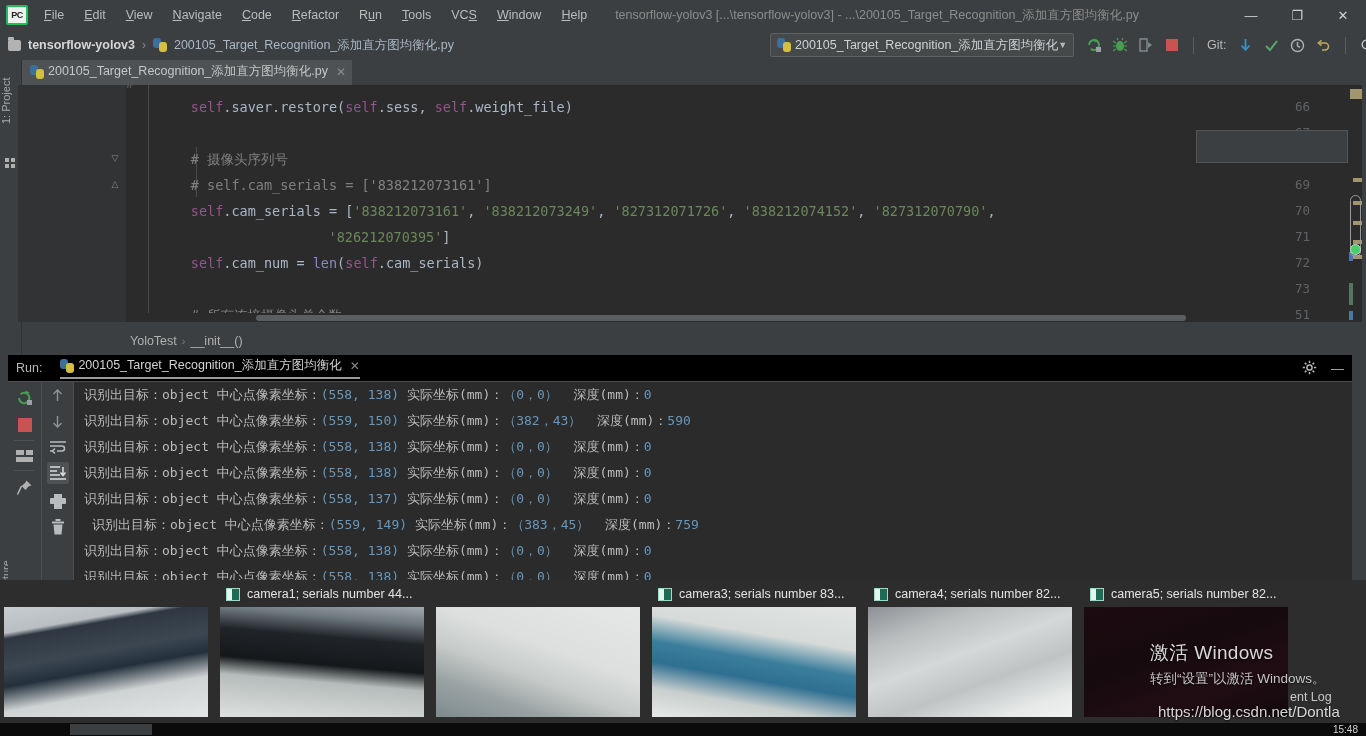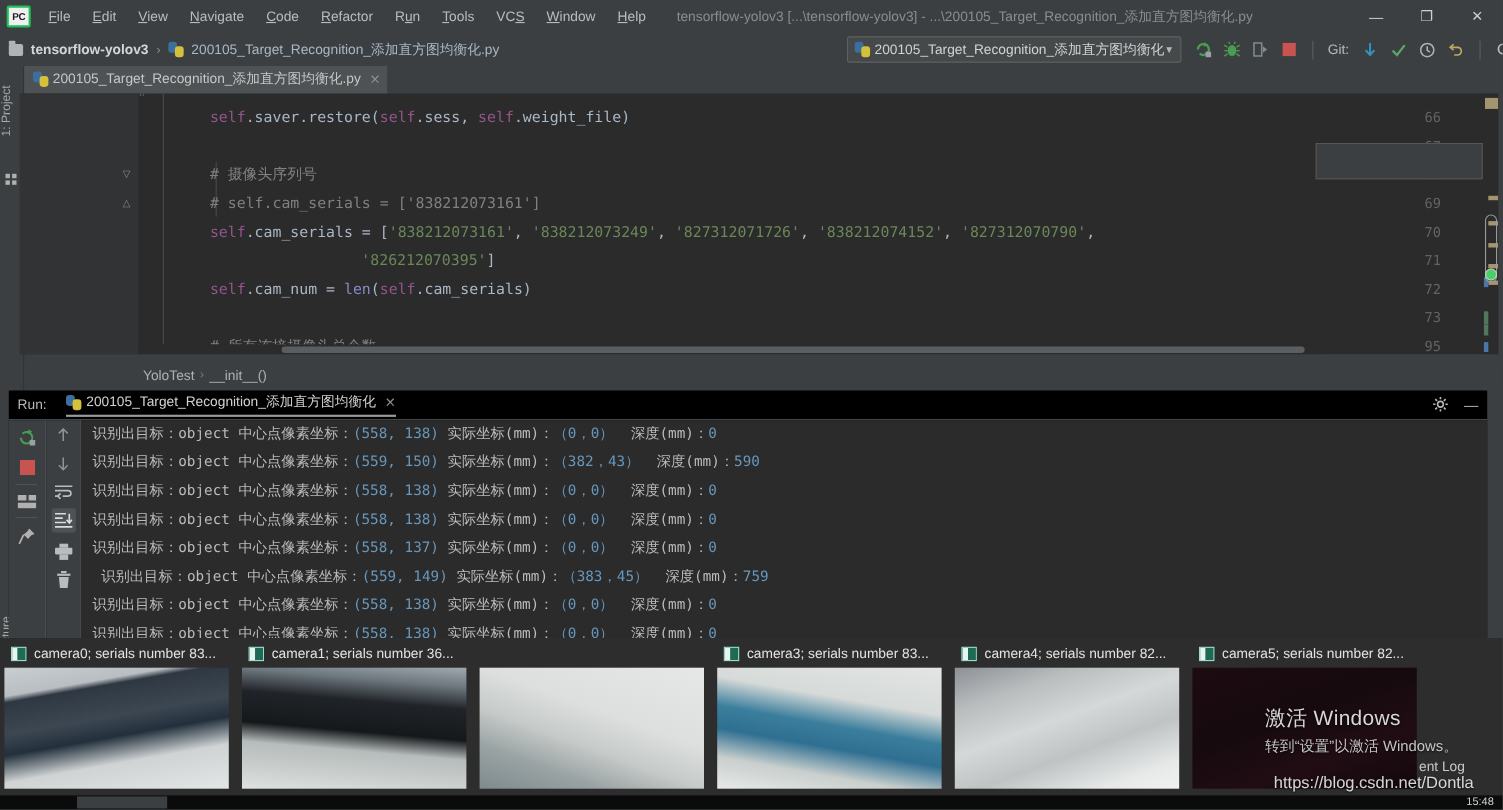--- a/index.html
+++ b/index.html
@@ -451,21 +451,21 @@
         <div class="lnum" style="top: 14px;">66</div>
         <div class="lnum" style="top: 40px;">67</div>
         <div class="lnum" style="top: 66px;">68</div>
         <div class="fold" style="top: 68px;">▽</div>
         <div class="lnum" style="top: 92px;">69</div>
         <div class="fold" style="top: 94px;">△</div>
         <div class="lnum" style="top: 118px;">70</div>
         <div class="lnum" style="top: 144px;">71</div>
         <div class="lnum" style="top: 170px;">72</div>
         <div class="lnum" style="top: 196px;">73</div>
-        <div class="lnum" style="top: 222px;">95</div>
+        <div class="lnum" style="top: 222px;">51</div>
       </div>
 
     <div class="cline cm" style="left:108px; top:-10px; opacity:.55;"># ------------------</div>
 
     <div class="hscroll-track">
       <div class="hscroll"></div>
     </div>
 
     <div class="markerbar">
       <div class="mk" style="top:4px; height:10px; background:#a39570;"></div>
@@ -590,36 +590,29 @@
         <div class="logline" style="top: 78px;"><span class="lg-obj">识别出目标：</span><span class="lg-obj">object</span><span class="lg-obj"> 中心点像素坐标：</span><span class="lg-num">(558, 138)</span><span class="lg-obj"> 实际坐标(mm)：</span><span class="lg-num">（0，0）</span><span class="lg-obj">  深度(mm)：</span><span class="lg-num">0</span></div>
         <div class="logline" style="top: 104px;"><span class="lg-obj">识别出目标：</span><span class="lg-obj">object</span><span class="lg-obj"> 中心点像素坐标：</span><span class="lg-num">(558, 137)</span><span class="lg-obj"> 实际坐标(mm)：</span><span class="lg-num">（0，0）</span><span class="lg-obj">  深度(mm)：</span><span class="lg-num">0</span></div>
         <div class="logline" style="top: 130px; margin-left: 8px;"><span class="lg-obj">识别出目标：</span><span class="lg-obj">object</span><span class="lg-obj"> 中心点像素坐标：</span><span class="lg-num">(559, 149)</span><span class="lg-obj"> 实际坐标(mm)：</span><span class="lg-num">（383，45）</span><span class="lg-obj">  深度(mm)：</span><span class="lg-num">759</span></div>
         <div class="logline" style="top: 156px;"><span class="lg-obj">识别出目标：</span><span class="lg-obj">object</span><span class="lg-obj"> 中心点像素坐标：</span><span class="lg-num">(558, 138)</span><span class="lg-obj"> 实际坐标(mm)：</span><span class="lg-num">（0，0）</span><span class="lg-obj">  深度(mm)：</span><span class="lg-num">0</span></div>
         <div class="logline" style="top: 182px;"><span class="lg-obj">识别出目标：</span><span class="lg-obj">object</span><span class="lg-obj"> 中心点像素坐标：</span><span class="lg-num">(558, 138)</span><span class="lg-obj"> 实际坐标(mm)：</span><span class="lg-num">（0，0）</span><span class="lg-obj">  深度(mm)：</span><span class="lg-num">0</span></div>
       </div>
   </div>
 
   <div class="camstrip" id="camstrip">
       <div class="camwin" style="left: 4px;">
-        <div class="camtitle">
-          <span class="cam-ico">
-            <i></i>
-            <i></i>
-          </span>
-          <span>camera0; serials number 83...</span>
-        </div>
         <div class="camimg" style="background: linear-gradient(170deg, rgb(201, 205, 208) 0%, rgb(185, 190, 194) 18%, rgb(47, 56, 66) 22%, rgb(60, 71, 82) 42%, rgb(35, 48, 60) 55%, rgb(207, 211, 212) 72%, rgb(227, 230, 230) 100%);"></div>
       </div>
       <div class="camwin" style="left: 220px;">
         <div class="camtitle">
           <span class="cam-ico">
             <i></i>
             <i></i>
           </span>
-          <span>camera1; serials number 36...</span>
+          <span>camera1; serials number 44...</span>
         </div>
         <div class="camimg" style="background: linear-gradient(185deg, rgb(159, 169, 174) 0%, rgb(110, 120, 127) 14%, rgb(32, 36, 40) 30%, rgb(21, 24, 27) 52%, rgb(182, 188, 187) 66%, rgb(221, 225, 223) 100%);"></div>
       </div>
       <div class="camwin" style="left: 436px;">
         <div class="camimg" style="background: linear-gradient(200deg, rgb(230, 232, 231) 0%, rgb(220, 223, 221) 40%, rgb(198, 202, 200) 60%, rgb(154, 163, 164) 78%, rgb(125, 139, 141) 100%);"></div>
       </div>
       <div class="camwin" style="left: 652px;">
         <div class="camtitle">
           <span class="cam-ico">
             <i></i>

